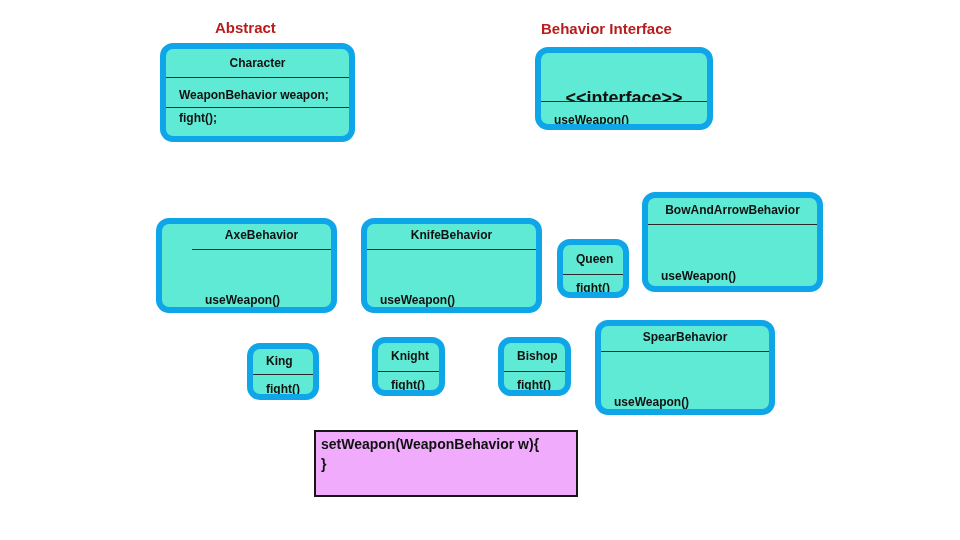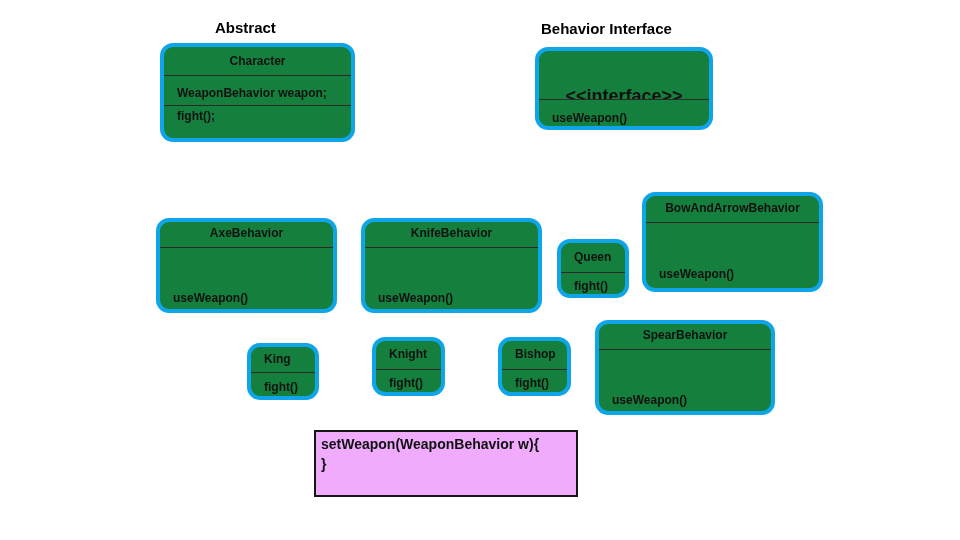--- a/index.html
+++ b/index.html
@@ -15,30 +15,30 @@
     position: relative;
     width: 960px;
     height: 540px;
     background: #ffffff;
     overflow: hidden;
   }
   .heading {
     position: absolute;
     font-weight: 700;
     font-size: 15px;
-    color: #000000;
+    color: #b91c1c;
     white-space: pre;
   }
   #heading-abstract { left: 215px; top: 19px; }
   #heading-behavior { left: 541px; top: 20px; }
 
   .ubox {
     position: absolute;
-    background: #15803d;
-    border: 4px solid #0ea5e9;
+    background: #5eead4;
+    border: 6px solid #0ea5e9;
     border-radius: 13px;
     box-sizing: border-box;
     overflow: hidden;
   }
   .sect { box-sizing: border-box; overflow: hidden; }
   .sect + .sect { border-top: 1px solid #2a2a2a; }
 
   .t {
     font-weight: 700;
     font-size: 12px;
@@ -65,21 +65,21 @@
   #box-interface .s1 {
     height: 48px; text-align: center; padding-top: 8px;
     line-height: 15px; font-weight: 700; font-size: 18px; white-space: pre;
   }
   #box-interface .s2 { padding-top: 10px; }
 
   #box-bow { left: 642px; top: 192px; width: 181px; height: 100px; }
   #box-bow .s1 { height: 26px; padding-top: 5px; }
   #box-bow .s2 { padding-top: 9px; }
 
-  #box-axe { left: 156px; top: 218px; width: 181px; height: 95px; }
+  #box-axe { left: 156px; top: 218px; width: 181px; height: 95px; padding-left: 30px; }
   #box-axe .s1 { height: 25px; padding-top: 4px; }
   #box-axe .s2 { padding-top: 8px; }
 
   #box-knife { left: 361px; top: 218px; width: 181px; height: 95px; }
   #box-knife .s1 { height: 25px; padding-top: 4px; }
   #box-knife .s2 { padding-top: 8px; }
 
   #box-spear { left: 595px; top: 313px; width: 180px; height: 95px; margin-top: 7px; }
   #box-spear .s1 { height: 25px; padding-top: 4px; }
   #box-spear .s2 { padding-top: 8px; }

